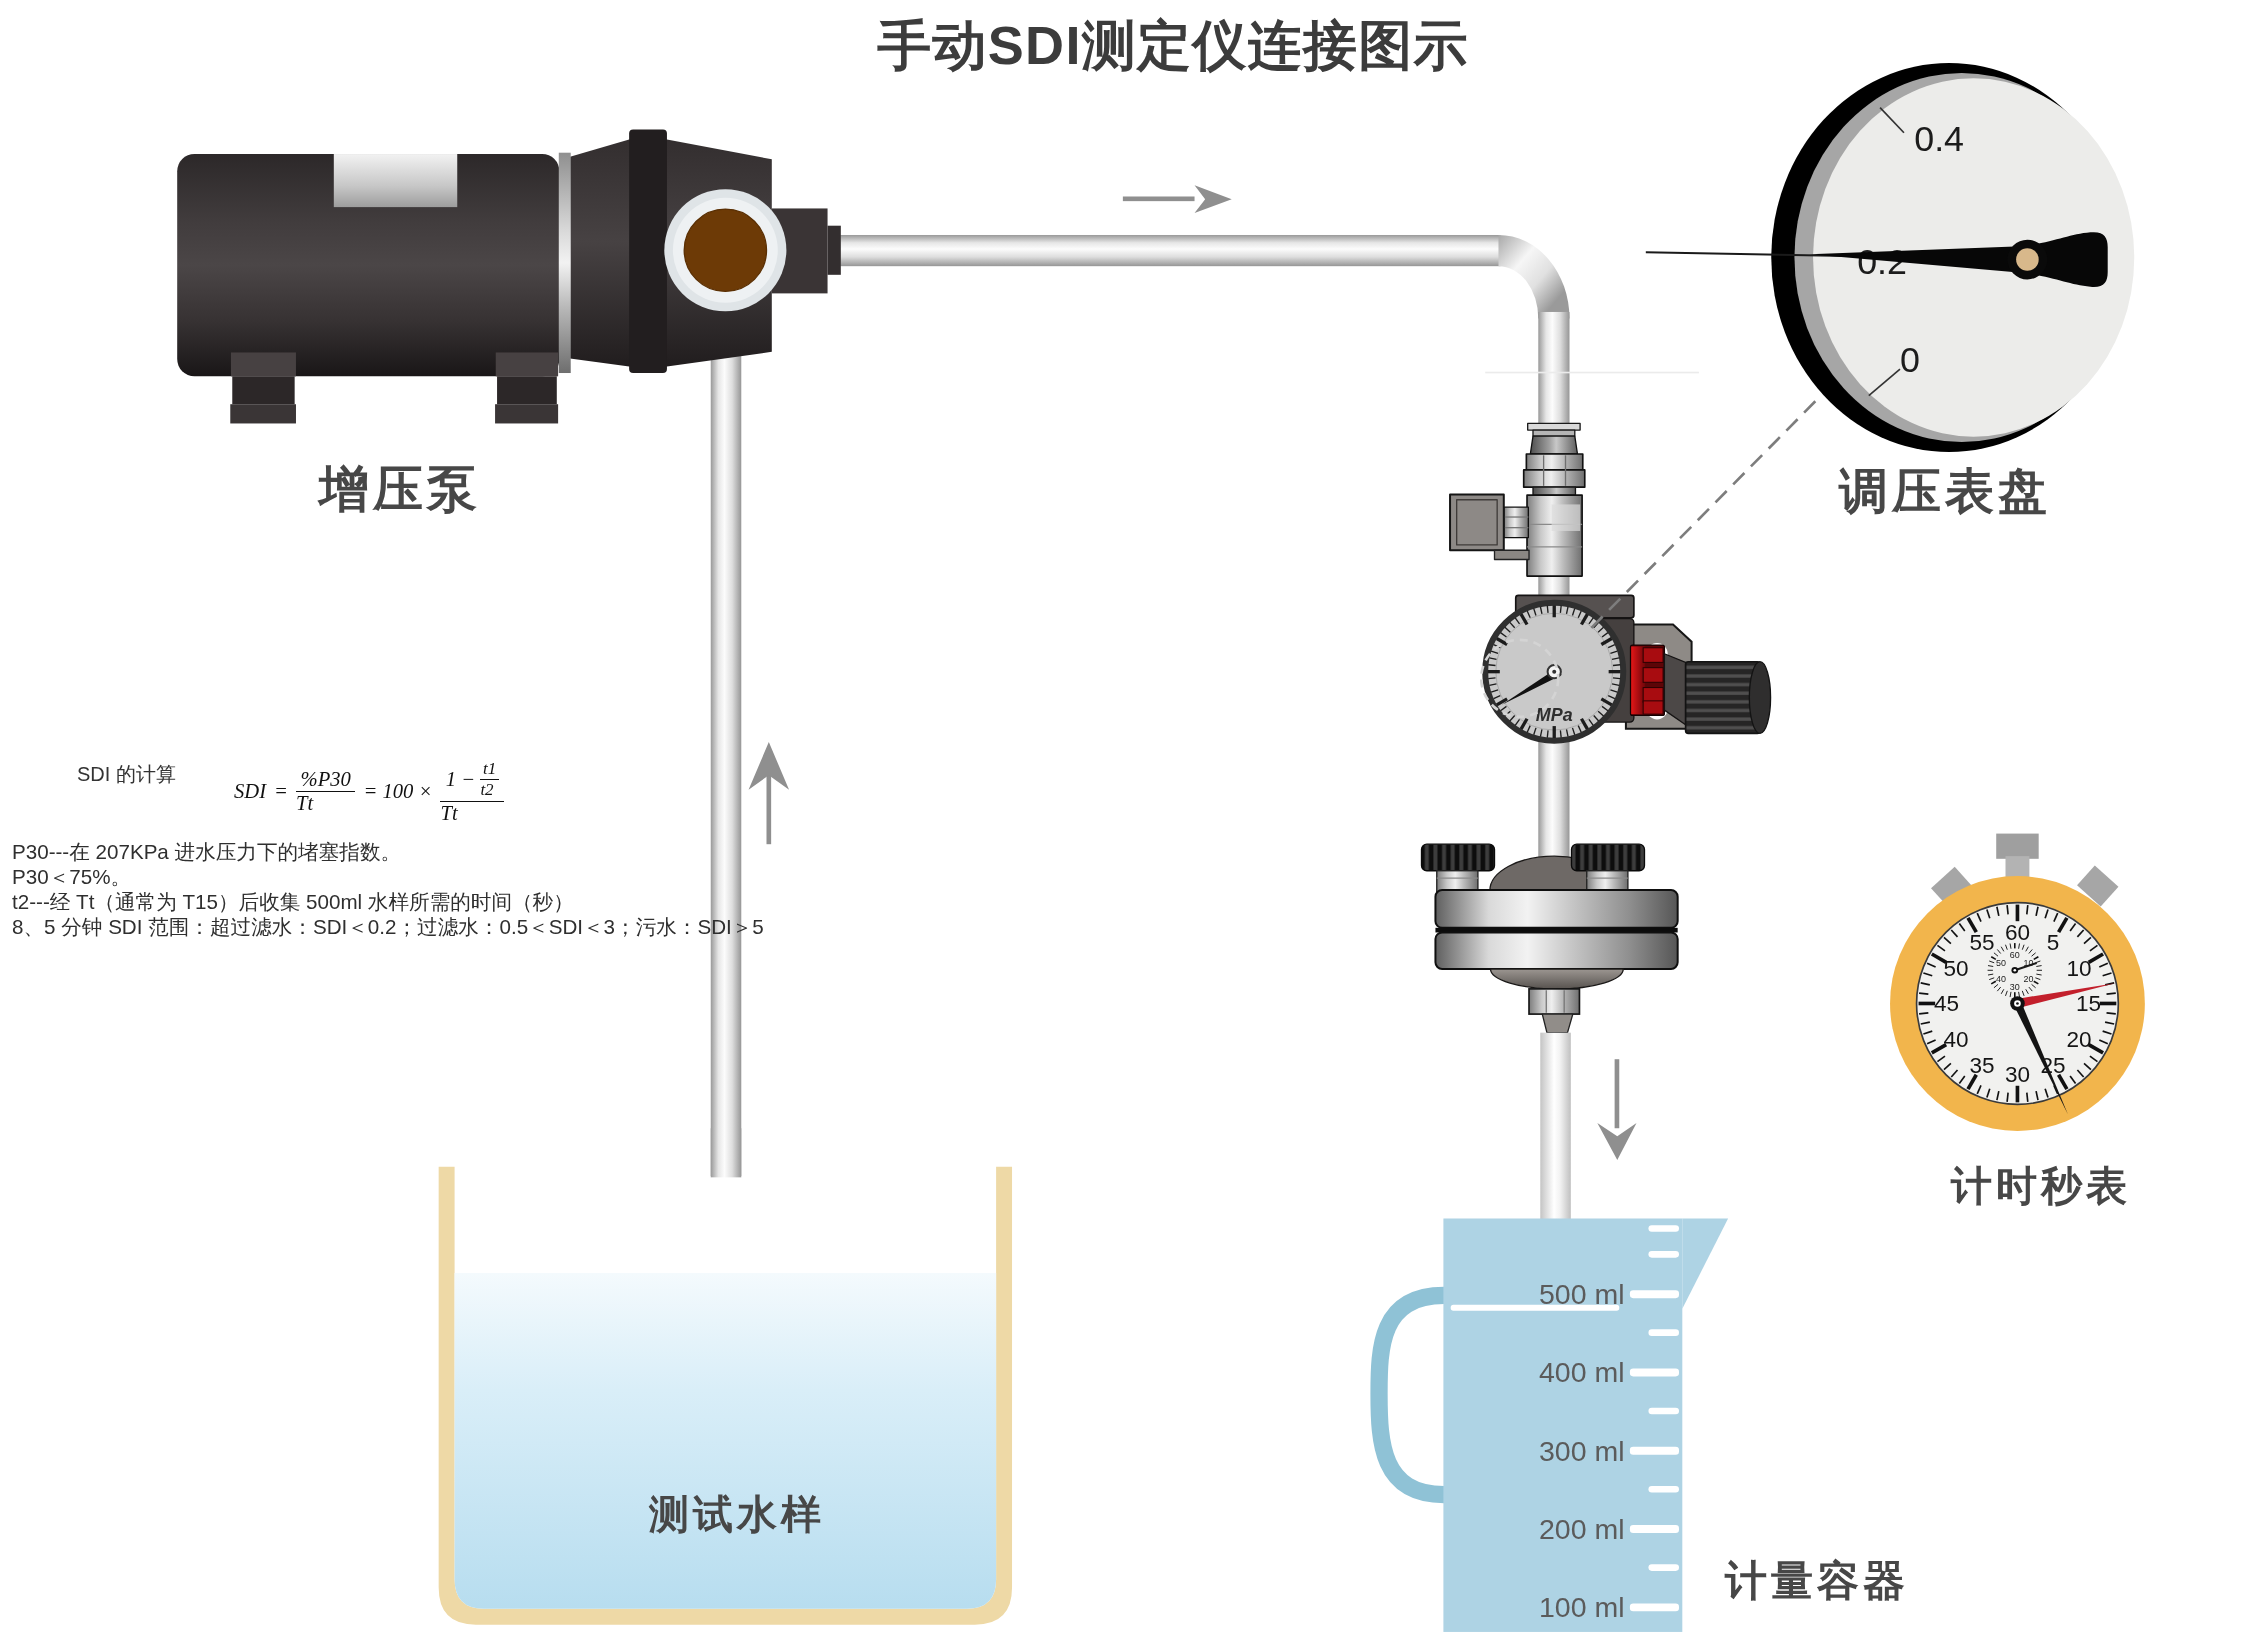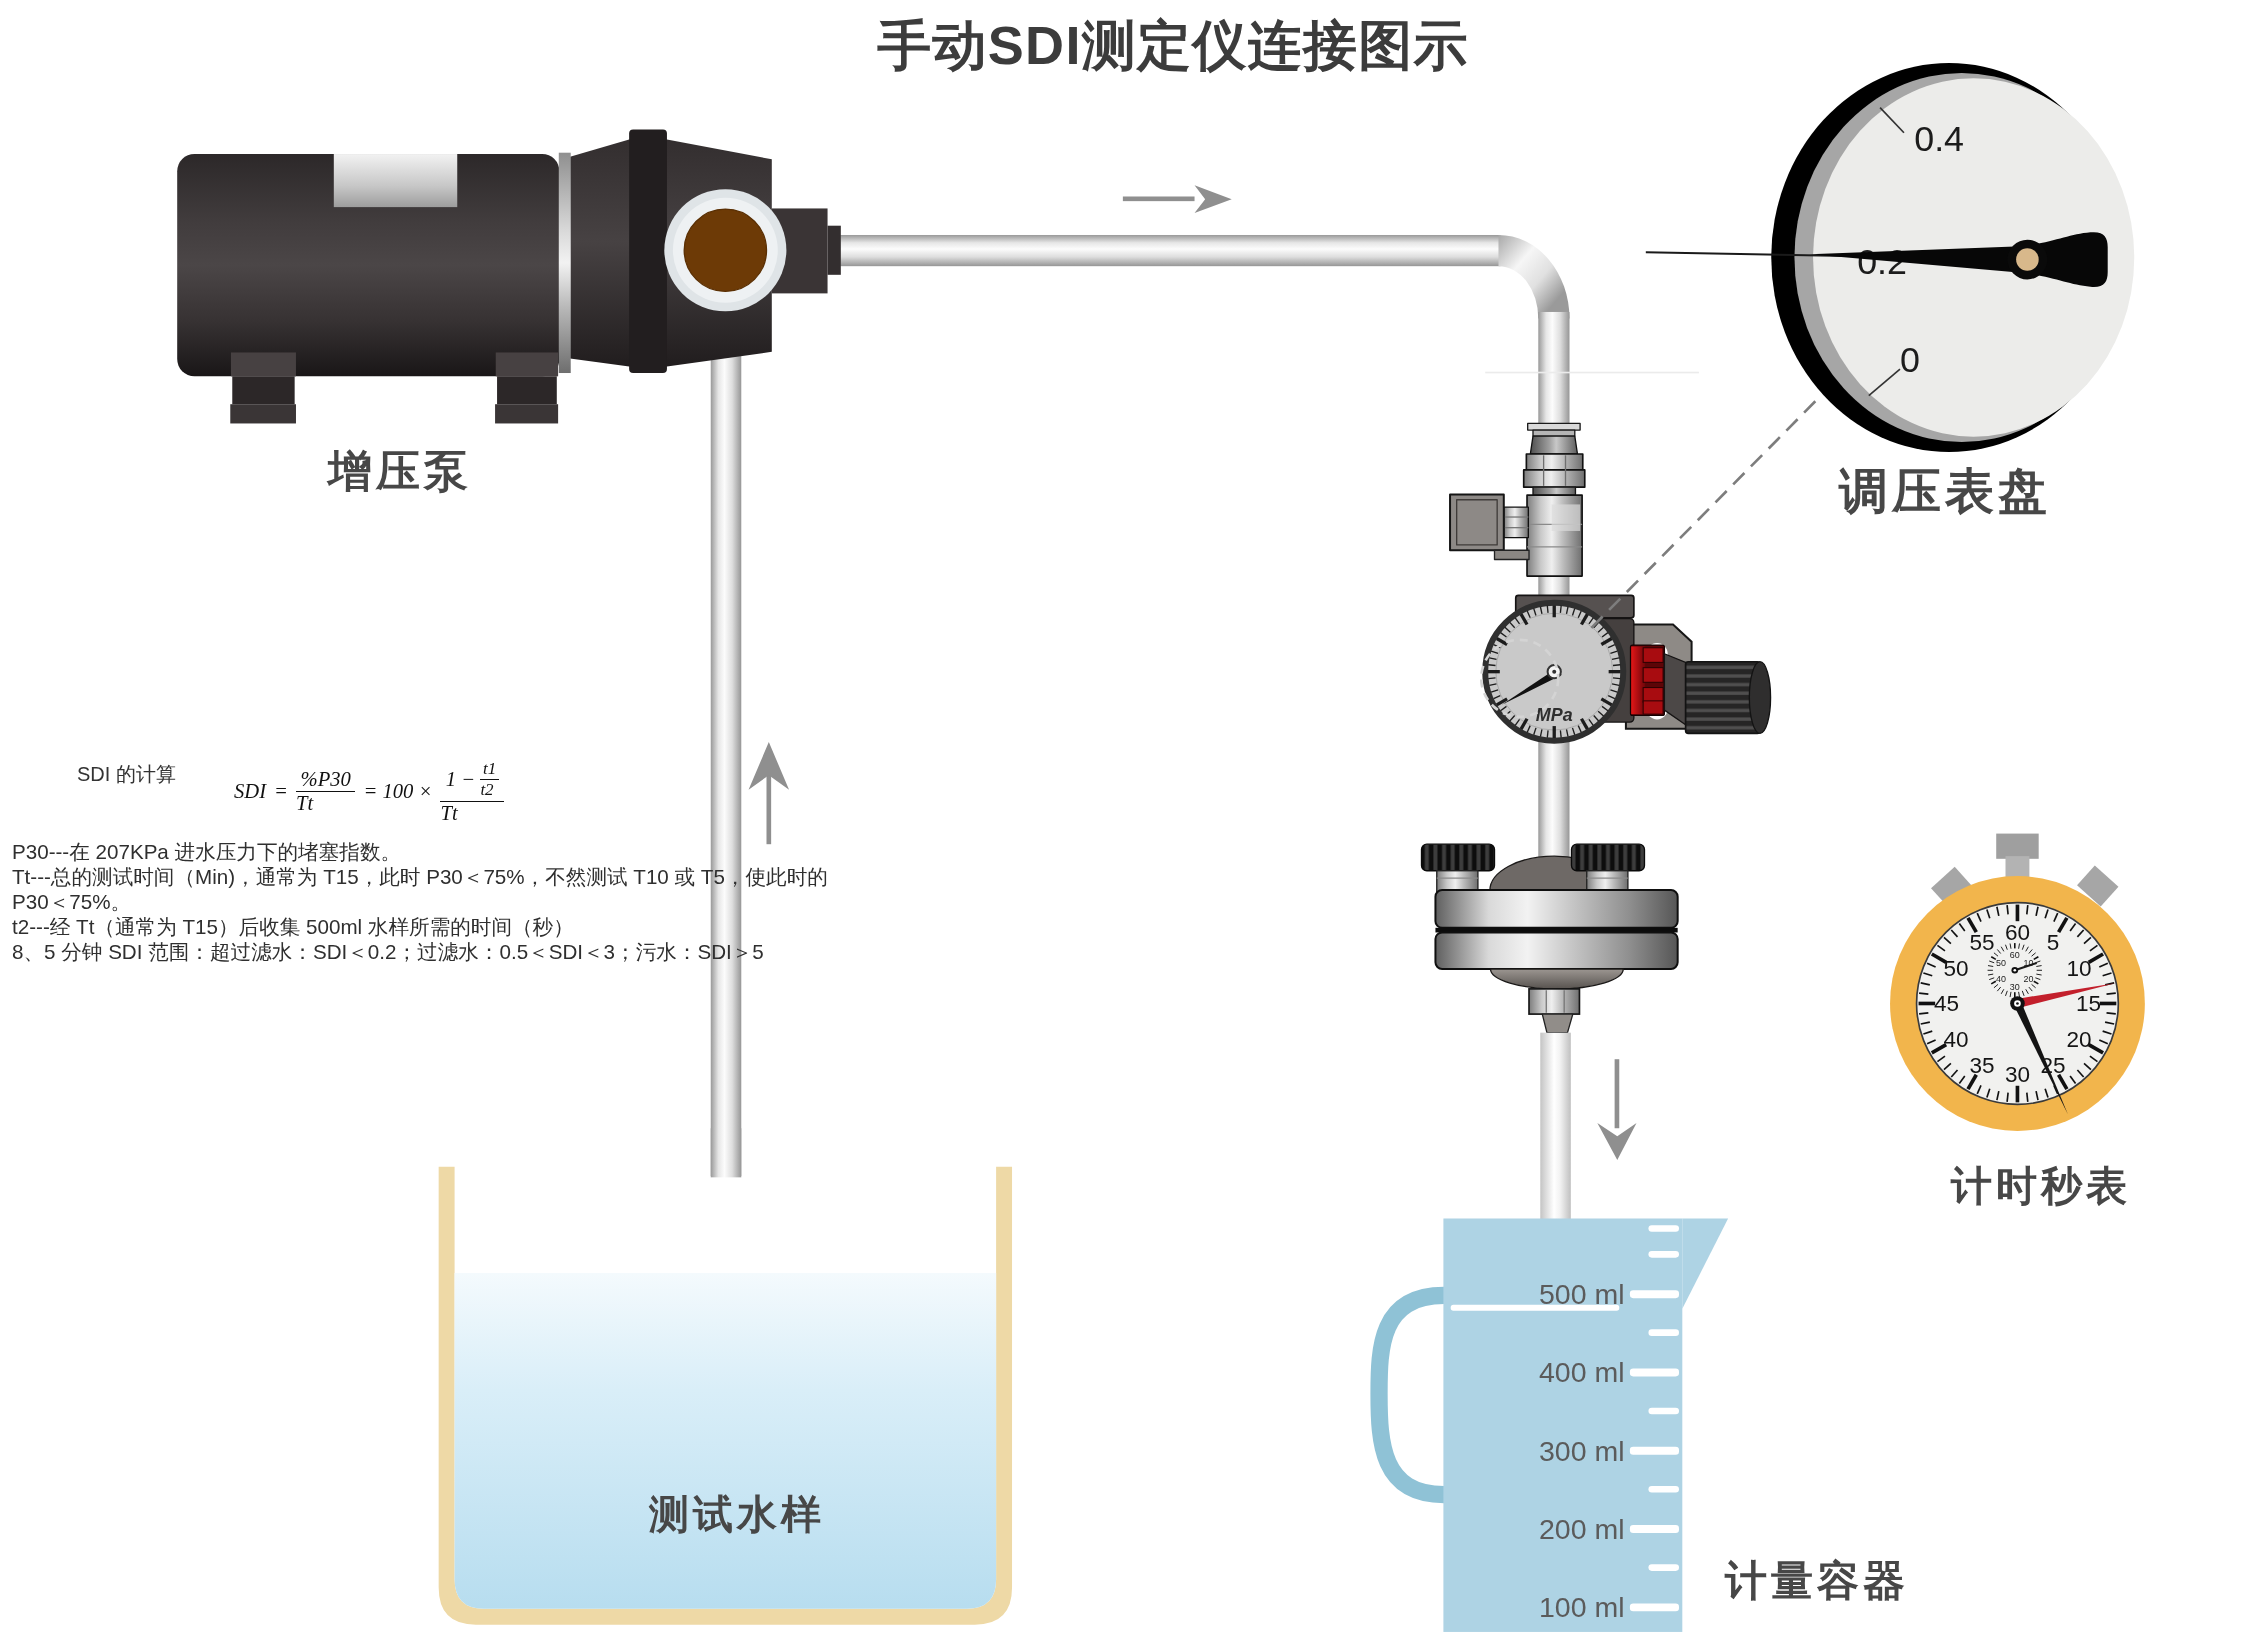--- a/index.html
+++ b/index.html
@@ -495,21 +495,21 @@
     <polygon points="3038.6,1505.1 3186.9,1481.4 3041.4,1518.9" fill="#c3202c"></polygon>
     <polygon points="3045.5,1509.5 3116,1679 3034.5,1514.5" fill="#141414"></polygon>
     <circle cx="3040" cy="1512" r="11" fill="#111"></circle>
     <circle cx="3040" cy="1512" r="5" fill="#fff"></circle>
     <circle cx="3040" cy="1512" r="2" fill="#111"></circle>
   </g>
 </svg>
 
 <div id="title">手动SDI测定仪连接图示</div>
 
-<div class="lbl" style="left:400px;top:471px;font-size:44px">增压泵</div>
+<div class="lbl" style="left:400px;top:489px;font-size:50px">增压泵</div>
 <div class="lbl" style="left:1945px;top:492px;font-size:49px">调压表盘</div>
 <div class="lbl" style="left:2041px;top:1186px;font-size:41px">计时秒表</div>
 <div class="lbl" style="left:737px;top:1514px;font-size:40px">测试水样</div>
 <div class="lbl" style="left:1817px;top:1581px;font-size:42px">计量容器</div>
 
 <div id="sdi-heading">SDI 的计算</div>
 
 <div id="formula">
   <span>SDI</span>
   <span>=</span>
@@ -525,20 +525,19 @@
         <span class="num">t1</span>
         <span class="den">t2</span>
       </span>
     </span>
     <span class="den">Tt</span>
   </span>
 </div>
 
 <div id="sdi-block">
   <div class="sdiline">P30---在 207KPa 进水压力下的堵塞指数。</div>
-  <div class="sdiline">Tt---总的测试时间（Min)，通常为 T15，此时 P30＜75%，不然测试 T10 或 T5，使此时的</div>
   <div class="sdiline">P30＜75%。</div>
   <div class="sdiline">t2---经 Tt（通常为 T15）后收集 500ml 水样所需的时间（秒）</div>
   <div class="sdiline">8、5 分钟 SDI 范围：超过滤水：SDI＜0.2；过滤水：0.5＜SDI＜3；污水：SDI＞5</div>
 </div>
 
 </div>
 
 
 </body></html>

